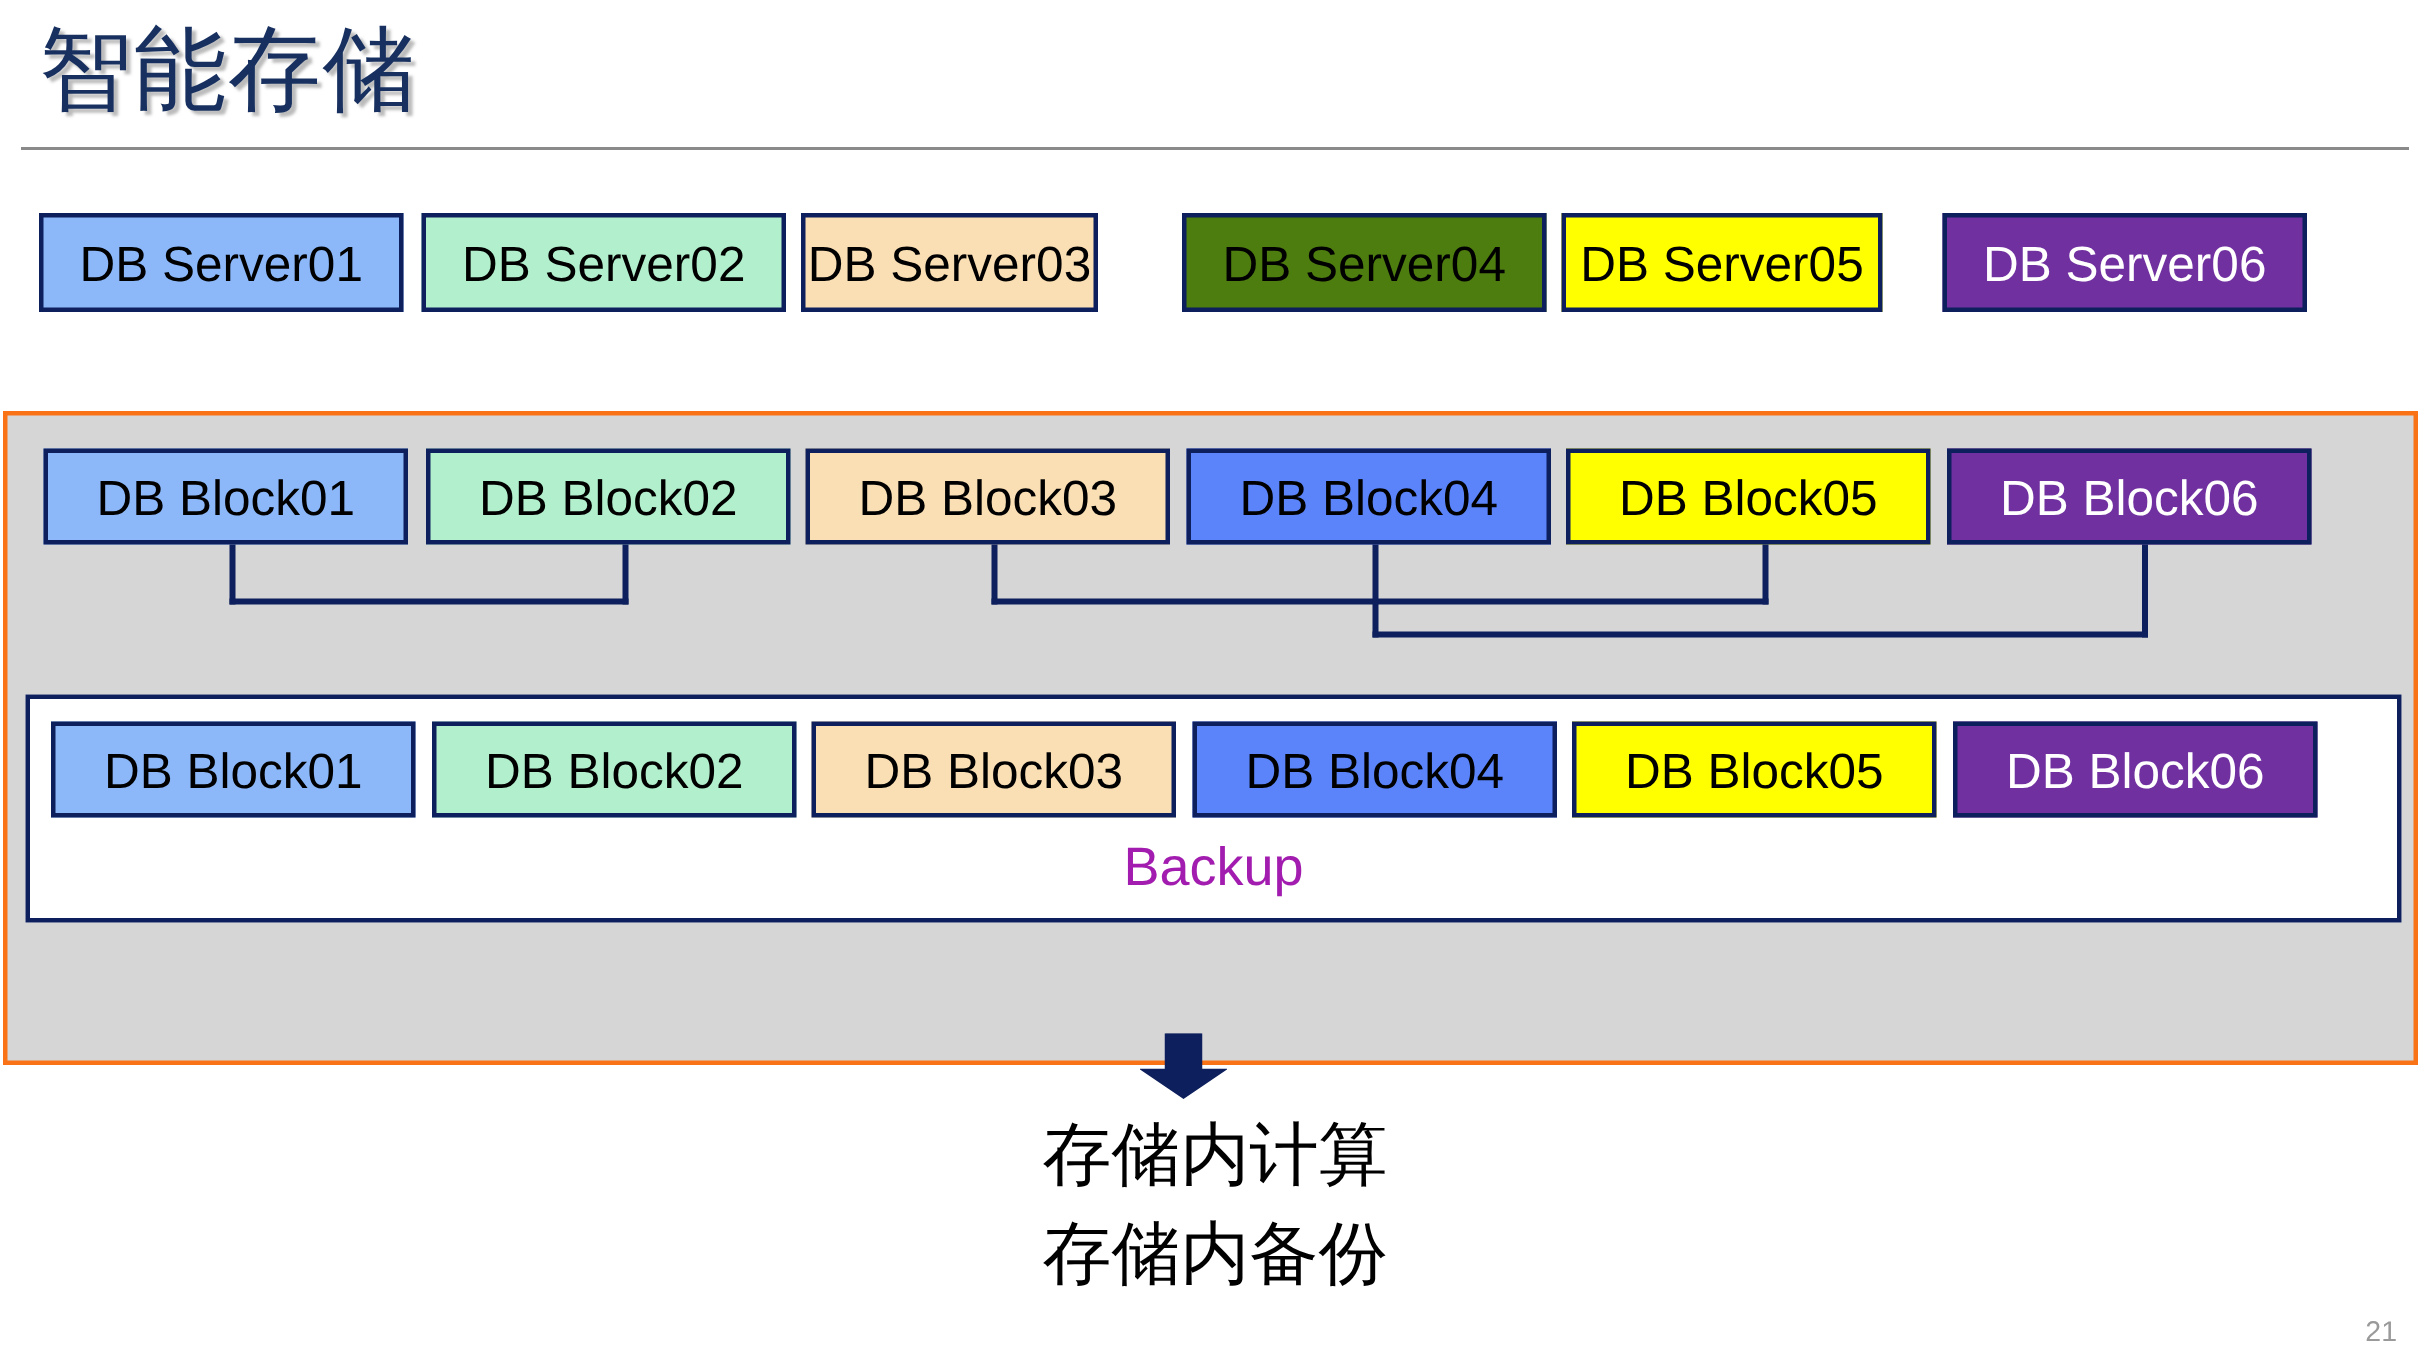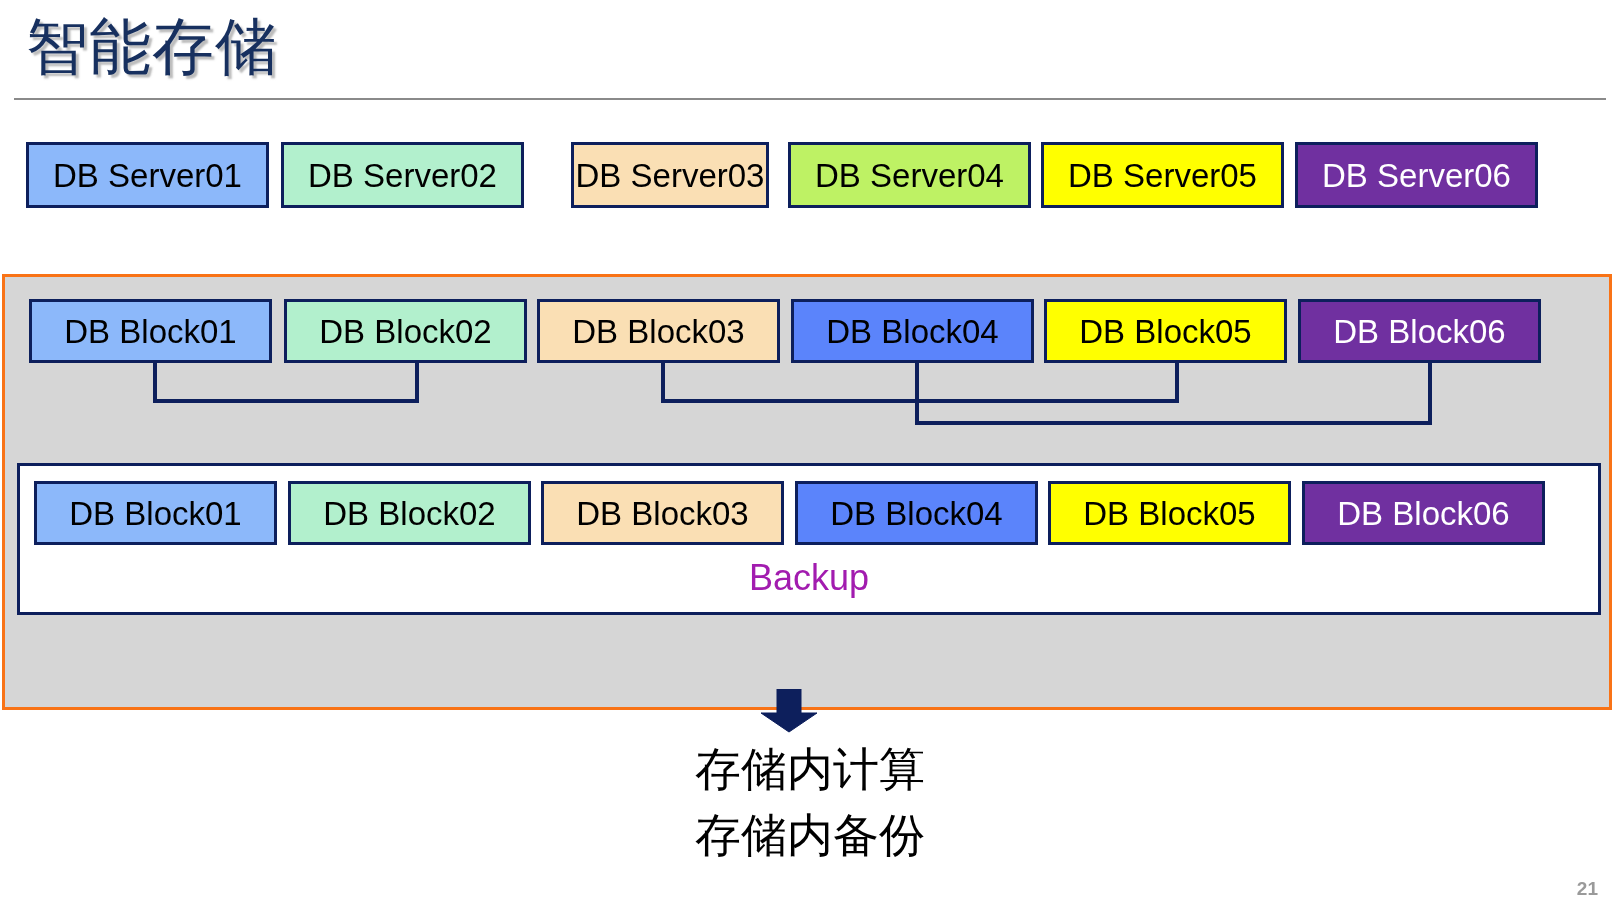--- a/index.html
+++ b/index.html
@@ -137,43 +137,42 @@
     font-family: "Liberation Sans", "DejaVu Sans", sans-serif;
   }
 
   
   #page-number {
     position: absolute;
     right: 22px;
     bottom: 10px;
     font-size: 19px;
     color: #9a9a9a;
-    font-weight: bold;
   }
 </style>
 </head>
 <body>
 
 <div id="slide-title">智能存储</div>
 <div id="title-rule"></div>
 
 <div id="server-row">
     <div class="node " style="left: 26px; width: 243px; background: rgb(140, 184, 250); color: rgb(0, 0, 0); text-align: right;">
       <span>DB Server01</span>
     </div>
     <div class="node " style="left: 281px; width: 243px; background: rgb(178, 240, 205); color: rgb(0, 0, 0); text-align: right;">
       <span>DB Server02</span>
     </div>
-    <div class="node " style="left: 534px; width: 198px; background: rgb(250, 223, 180); color: rgb(0, 0, 0); margin-left: 37px;">
+    <div class="node " style="left: 534px; width: 198px; background: rgb(250, 223, 180); color: rgb(0, 0, 0);">
       <span>DB Server03</span>
     </div>
-    <div class="node " style="left: 788px; width: 243px; background: #bef264; color: rgb(0, 0, 0);">
+    <div class="node " style="left: 788px; width: 243px; background: #4d7c0f; color: rgb(0, 0, 0);">
       <span>DB Server04</span>
     </div>
-    <div class="node " style="left: 1041px; width: 243px; background: rgb(255, 255, 0); color: rgb(0, 0, 0);">
+    <div class="node " style="left: 1041px; width: 214px; background: rgb(255, 255, 0); color: rgb(0, 0, 0);">
       <span>DB Server05</span>
     </div>
     <div class="node  light-text" style="left: 1295px; width: 243px; background: rgb(112, 48, 160); color: rgb(255, 255, 255);">
       <span>DB Server06</span>
     </div>
   </div>
 
 <div id="storage-panel">
 
   <div id="blocks-top">

